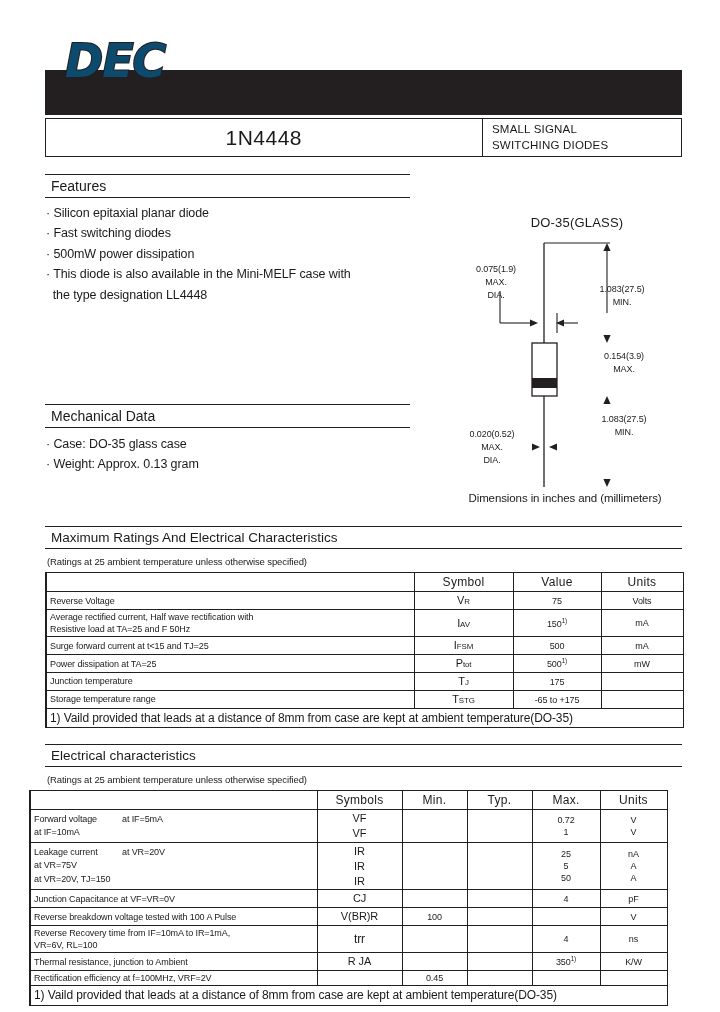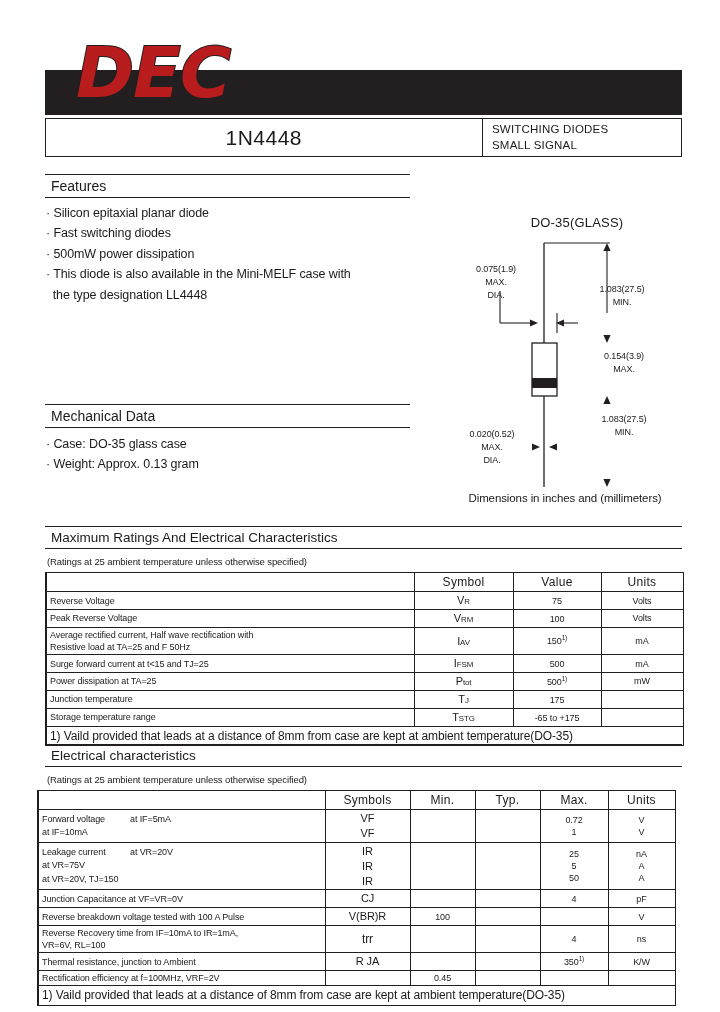--- a/index.html
+++ b/index.html
@@ -26,29 +26,29 @@
   .header-band {
     position: absolute;
     left: 45px;
     top: 70px;
     width: 637px;
     height: 45px;
     background: #231f20;
   }
   .logo {
     position: absolute;
-    left: 76px;
+    left: 65px;
     top: 38px;
     font-family: "DejaVu Sans", sans-serif;
     font-weight: bold;
     font-style: italic;
-    font-size: 70px;
+    font-size: 46px;
     letter-spacing: -1px;
     line-height: 1;
-    color: #b91c1c;
+    color: #0c4a6e;
     -webkit-text-stroke: 2px #231f20;
     paint-order: stroke fill;
     z-index: 5;
   }
   .title-row {
     position: absolute;
     left: 45px;
     top: 118px;
     width: 637px;
     height: 39px;
@@ -158,21 +158,21 @@
     font-size: 9px;
     letter-spacing: -0.1px;
   }
   table.dt td {
     border: 1.2px solid #231f20;
     padding: 1px 3px;
     vertical-align: middle;
     line-height: 1.35;
   }
   .tbl-max  { left: 45px; top: 572px; width: 637px; }
-  .tbl-elec { left: 37px; top: 790px; width: 637px; }
+  .tbl-elec { left: 29px; top: 790px; width: 637px; }
 
   .hdr td {
     text-align: center;
     font-size: 12px;
     padding: 3px 2px;
     letter-spacing: 0.3px;
   }
   .c-sym, .c-val, .c-unit, .c-min, .c-typ, .c-max {
     text-align: center;
   }
@@ -200,22 +200,22 @@
 
 <div class="page">
 
   <div class="header-band"></div>
   <div class="logo">DEC</div>
 
   <div class="title-row">
     <div class="title-part">1N4448</div>
     <div class="title-div"></div>
     <div class="title-desc">
+      <div>SMALL SIGNAL</div>
       <div>SWITCHING DIODES</div>
-      <div>SMALL SIGNAL</div>
     </div>
   </div>
 
   <div class="sec sec-features">Features</div>
   <div class="bullets b-features">
     <div>· Silicon epitaxial planar diode</div>
     <div>· Fast switching diodes</div>
     <div>· 500mW power dissipation</div>
     <div>· This diode is also available in the Mini-MELF case with</div>
     <div>  the type designation LL4448</div>
@@ -294,26 +294,20 @@
         <td>Units</td>
       </tr>
 
       <tr>
         <td class="desc edge-l">Reverse Voltage</td>
         <td class="c-sym"><span>V</span><span class="sub">R</span></td>
         <td class="c-val"><span>75</span><span class="sup"></span></td>
         <td class="c-unit">Volts</td>
       </tr>
 
-      <tr>
-        <td class="desc edge-l">Peak Reverse Voltage</td>
-        <td class="c-sym"><span>V</span><span class="sub">RM</span></td>
-        <td class="c-val"><span>100</span><span class="sup"></span></td>
-        <td class="c-unit">Volts</td>
-      </tr>
 
       <tr class="thickrow">
         <td class="desc edge-l multiline">Average rectified current, Half wave rectification with
 Resistive load at TA=25    and F  50Hz</td>
         <td class="c-sym"><span>I</span><span class="sub">AV</span></td>
         <td class="c-val"><span>150</span><span class="sup">1)</span></td>
         <td class="c-unit">mA</td>
       </tr>
 
       <tr class="thickrow">

